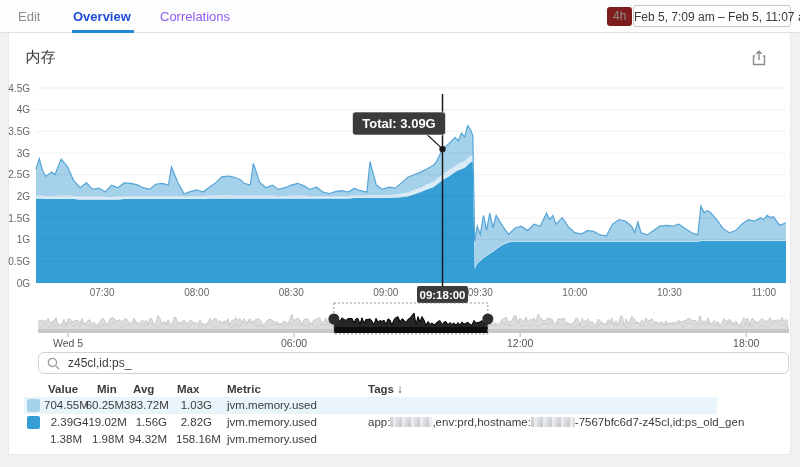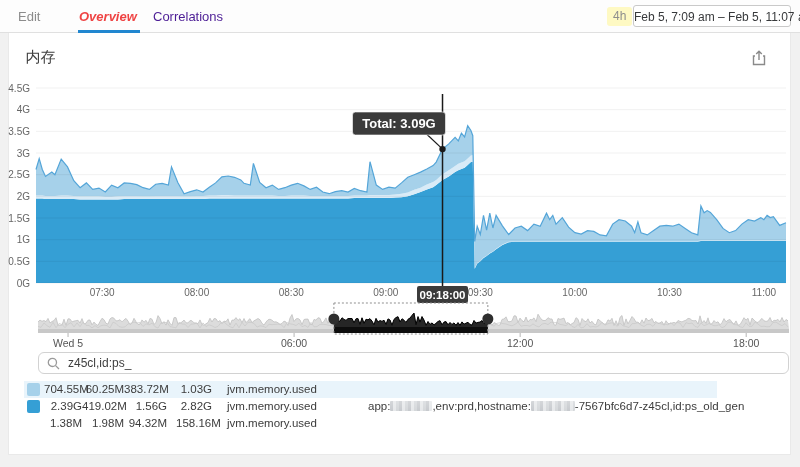--- a/index.html
+++ b/index.html
@@ -3,25 +3,25 @@
 <meta charset="utf-8">
 <style>
   html,body{margin:0;padding:0;}
   body{width:800px;height:467px;position:relative;overflow:hidden;background:#f1f1f1;
        font-family:"Liberation Sans","DejaVu Sans",sans-serif;-webkit-font-smoothing:antialiased;}
   
   .topbar{position:absolute;left:0;top:0;width:800px;height:33px;background:#fdfdfd;
           border-bottom:1px solid #e0e0e0;box-sizing:border-box;}
   .tab{position:absolute;top:0;height:33px;line-height:33px;font-size:13px;cursor:pointer;}
   .tab-edit{left:18px;color:#8c8c8c;}
-  .tab-overview{left:79px;color:#ef4444;font-weight:700;font-style:italic;}
+  .tab-overview{left:73px;color:#1d4ed8;font-weight:700;}
   .tab-overview::after{content:"";position:absolute;left:-1px;right:-3px;bottom:0;height:3px;background:#2187d0;}
-  .tab-correlations{left:153px;color:#4c1d95;}
+  .tab-correlations{left:160px;color:#8b5cf6;}
   .range-badge{position:absolute;left:607px;top:7px;height:19px;line-height:19px;padding:0 6px;
-               background:#fef9c3;border-radius:3px;font-size:12px;color:#8e8e8e;}
+               background:#7f1d1d;border-radius:3px;font-size:12px;color:#8e8e8e;}
   .date-box{position:absolute;left:633px;top:5px;width:158px;height:22px;line-height:22px;
             background:#fff;border:1px solid #c9c9c9;border-radius:3px;font-size:12px;
             color:#37393b;text-align:center;box-sizing:border-box;white-space:nowrap;}
   
   .card{position:absolute;left:8px;top:33px;width:783px;height:422px;background:#fff;
         border:1px solid #e9e9e9;border-top:none;box-sizing:border-box;}
   .widget-head{position:absolute;left:13px;top:48px;height:18px;display:flex;align-items:center;flex-direction:column;}
   .widget-title{font-size:15px;color:#404040;margin-left:1px;}
   .share-btn{position:absolute;left:748px;top:47px;width:22px;height:22px;cursor:pointer;}
   
@@ -152,20 +152,30 @@
 
 <div class="search-box">
   <svg width="13" height="13" viewBox="0 0 13 13">
     <circle cx="5.4" cy="5.4" r="4.1" fill="none" stroke="#9a9a9a" stroke-width="1.3"></circle>
     <line x1="8.6" y1="8.6" x2="12" y2="12" stroke="#9a9a9a" stroke-width="1.3"></line>
   </svg>
   <input class="search-input" value="z45cl,id:ps_" style="">
 </div>
 
 <div class="legend" id="legend-table">
+    <div class="trow thead">
+      <div class=""></div>
+      <div class="hc-value">Value</div>
+      <div class="hc-min">Min</div>
+      <div class="hc-avg">Avg</div>
+      <div class="hc-max">Max</div>
+      <div class="hc-metric">Metric</div>
+      <div class=""></div>
+      <div class="hc-tags">Tags ↓</div>
+    </div>
     <div class="trow" style="background-image: linear-gradient(90deg, rgb(233, 244, 251) 0px, rgb(233, 244, 251) 693px, rgba(0, 0, 0, 0) 693px);">
       <div>
         <div class="swatch" style="background: rgb(166, 209, 234);"></div>
       </div>
       <div class="c-num">704.55M</div>
       <div class="c-num">60.25M</div>
       <div class="c-num c-avg">383.72M</div>
       <div class="c-num c-max">1.03G</div>
       <div class="c-metric">jvm.memory.used</div>
       <div></div>

